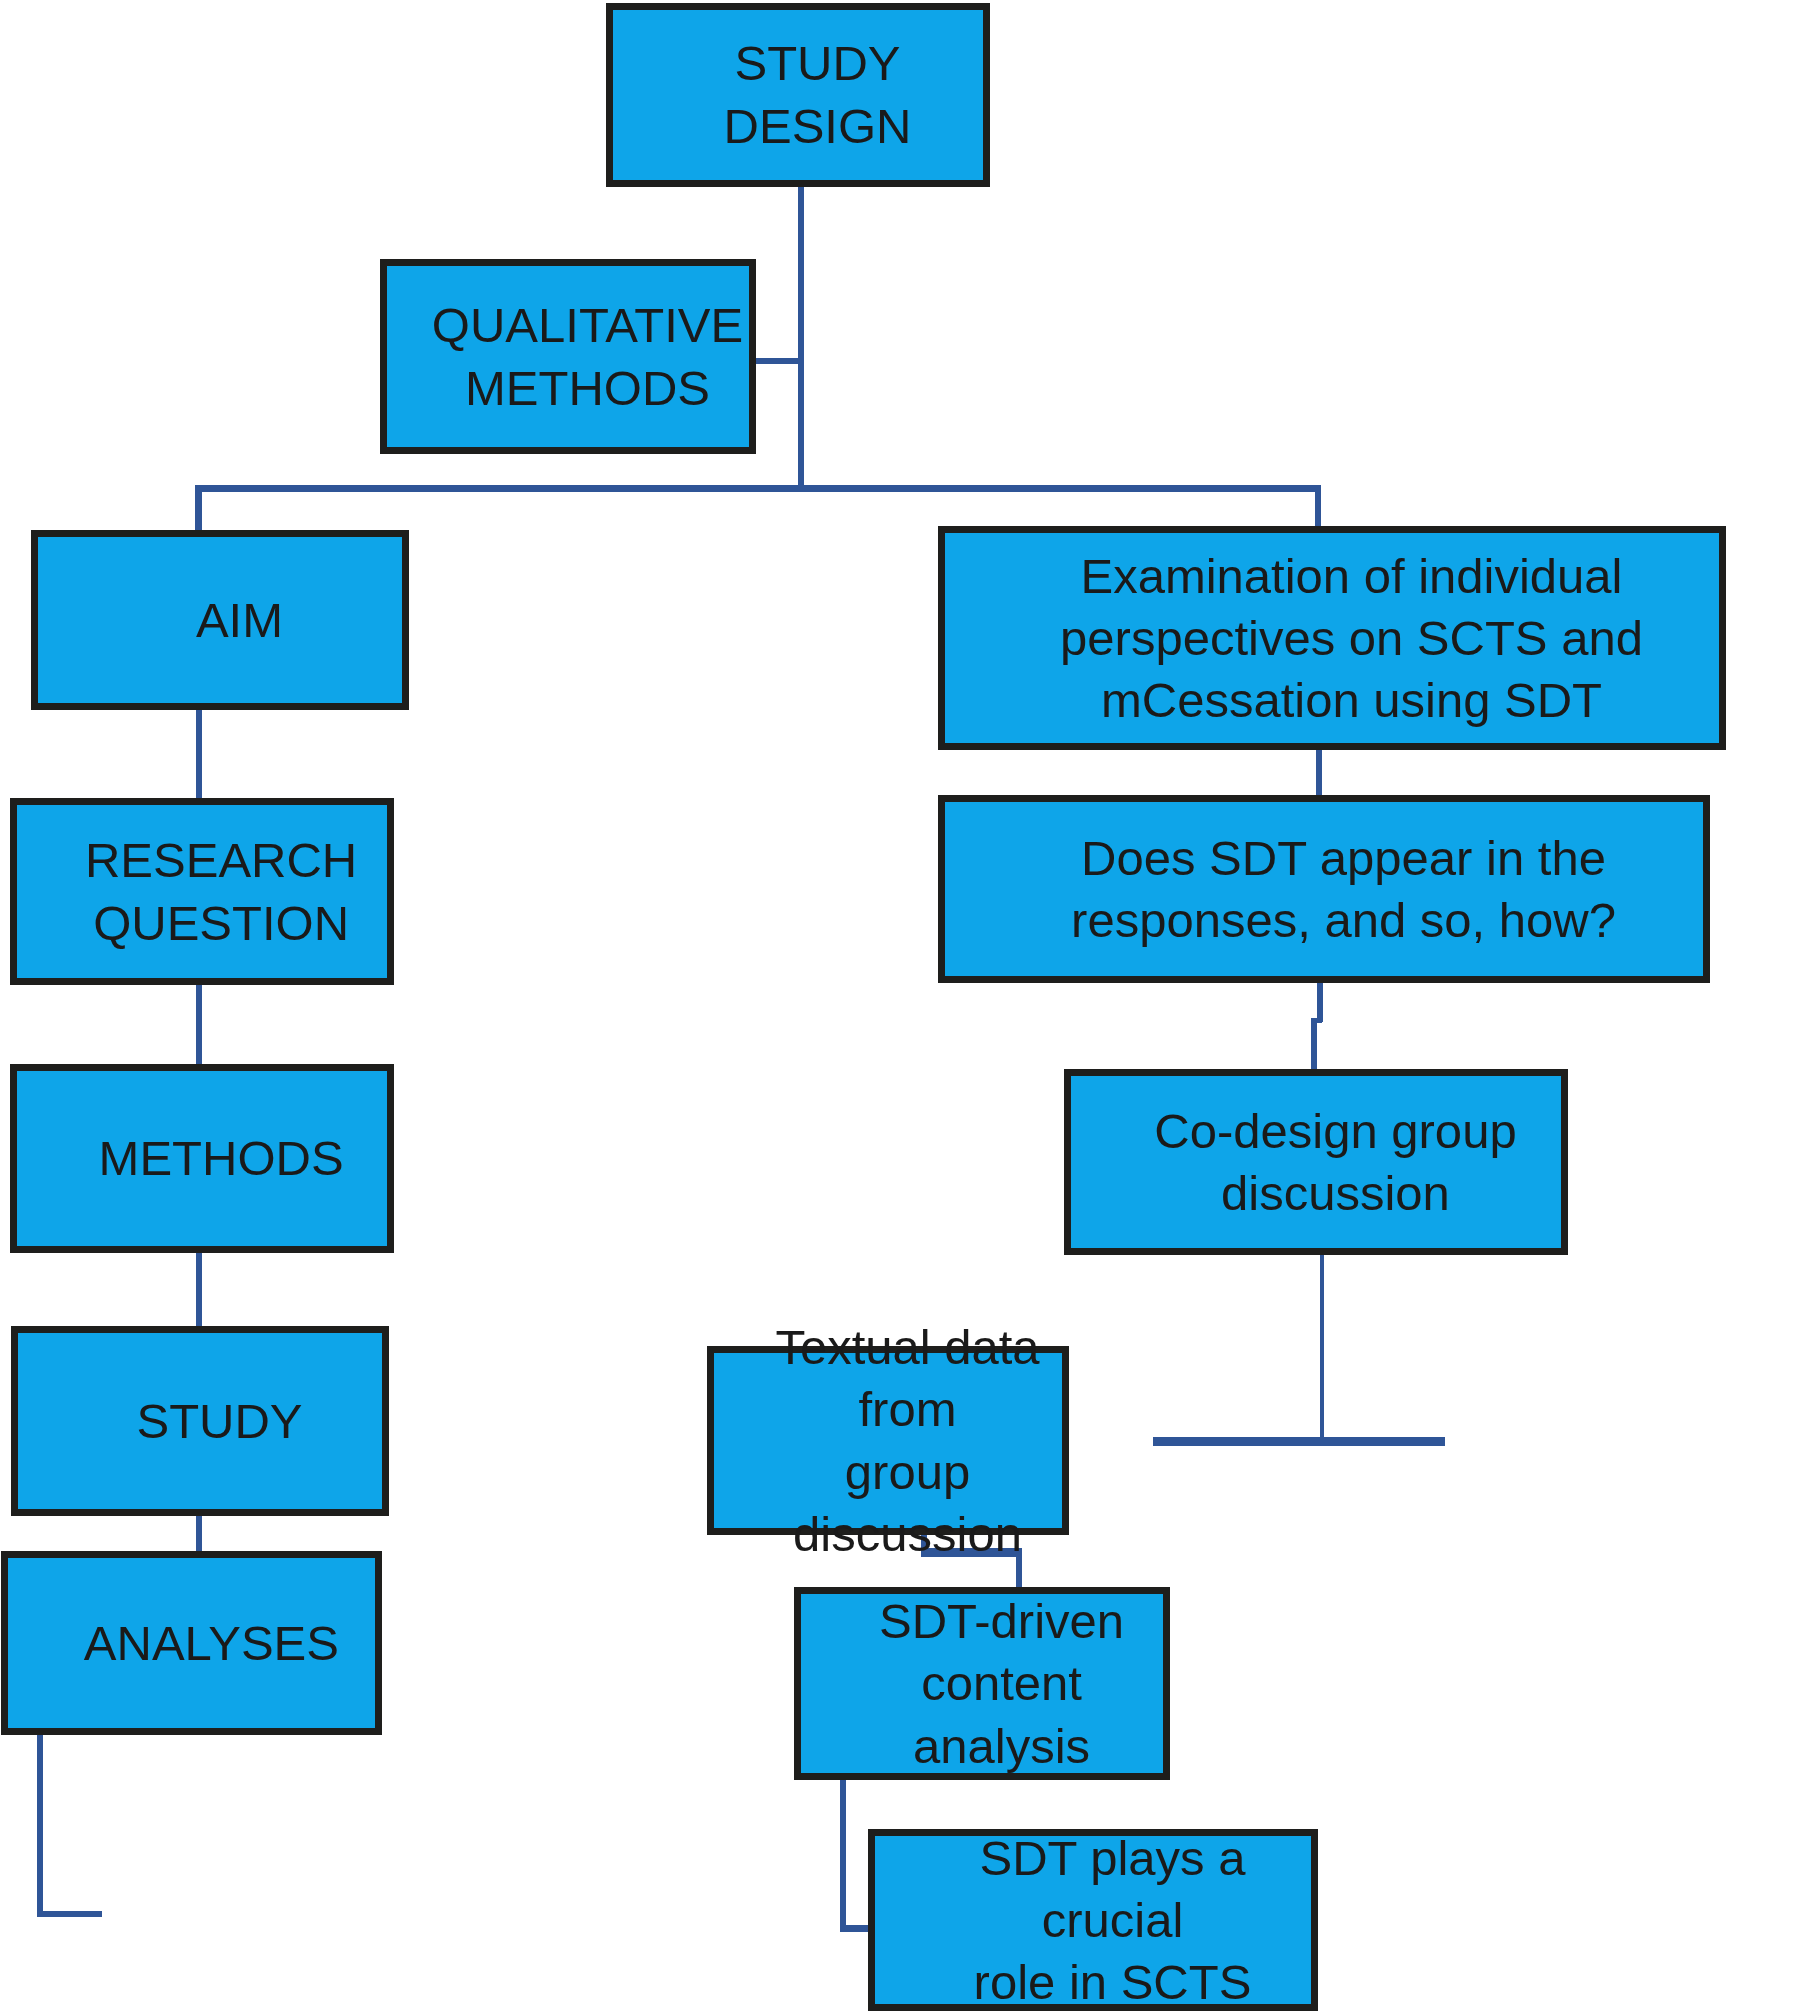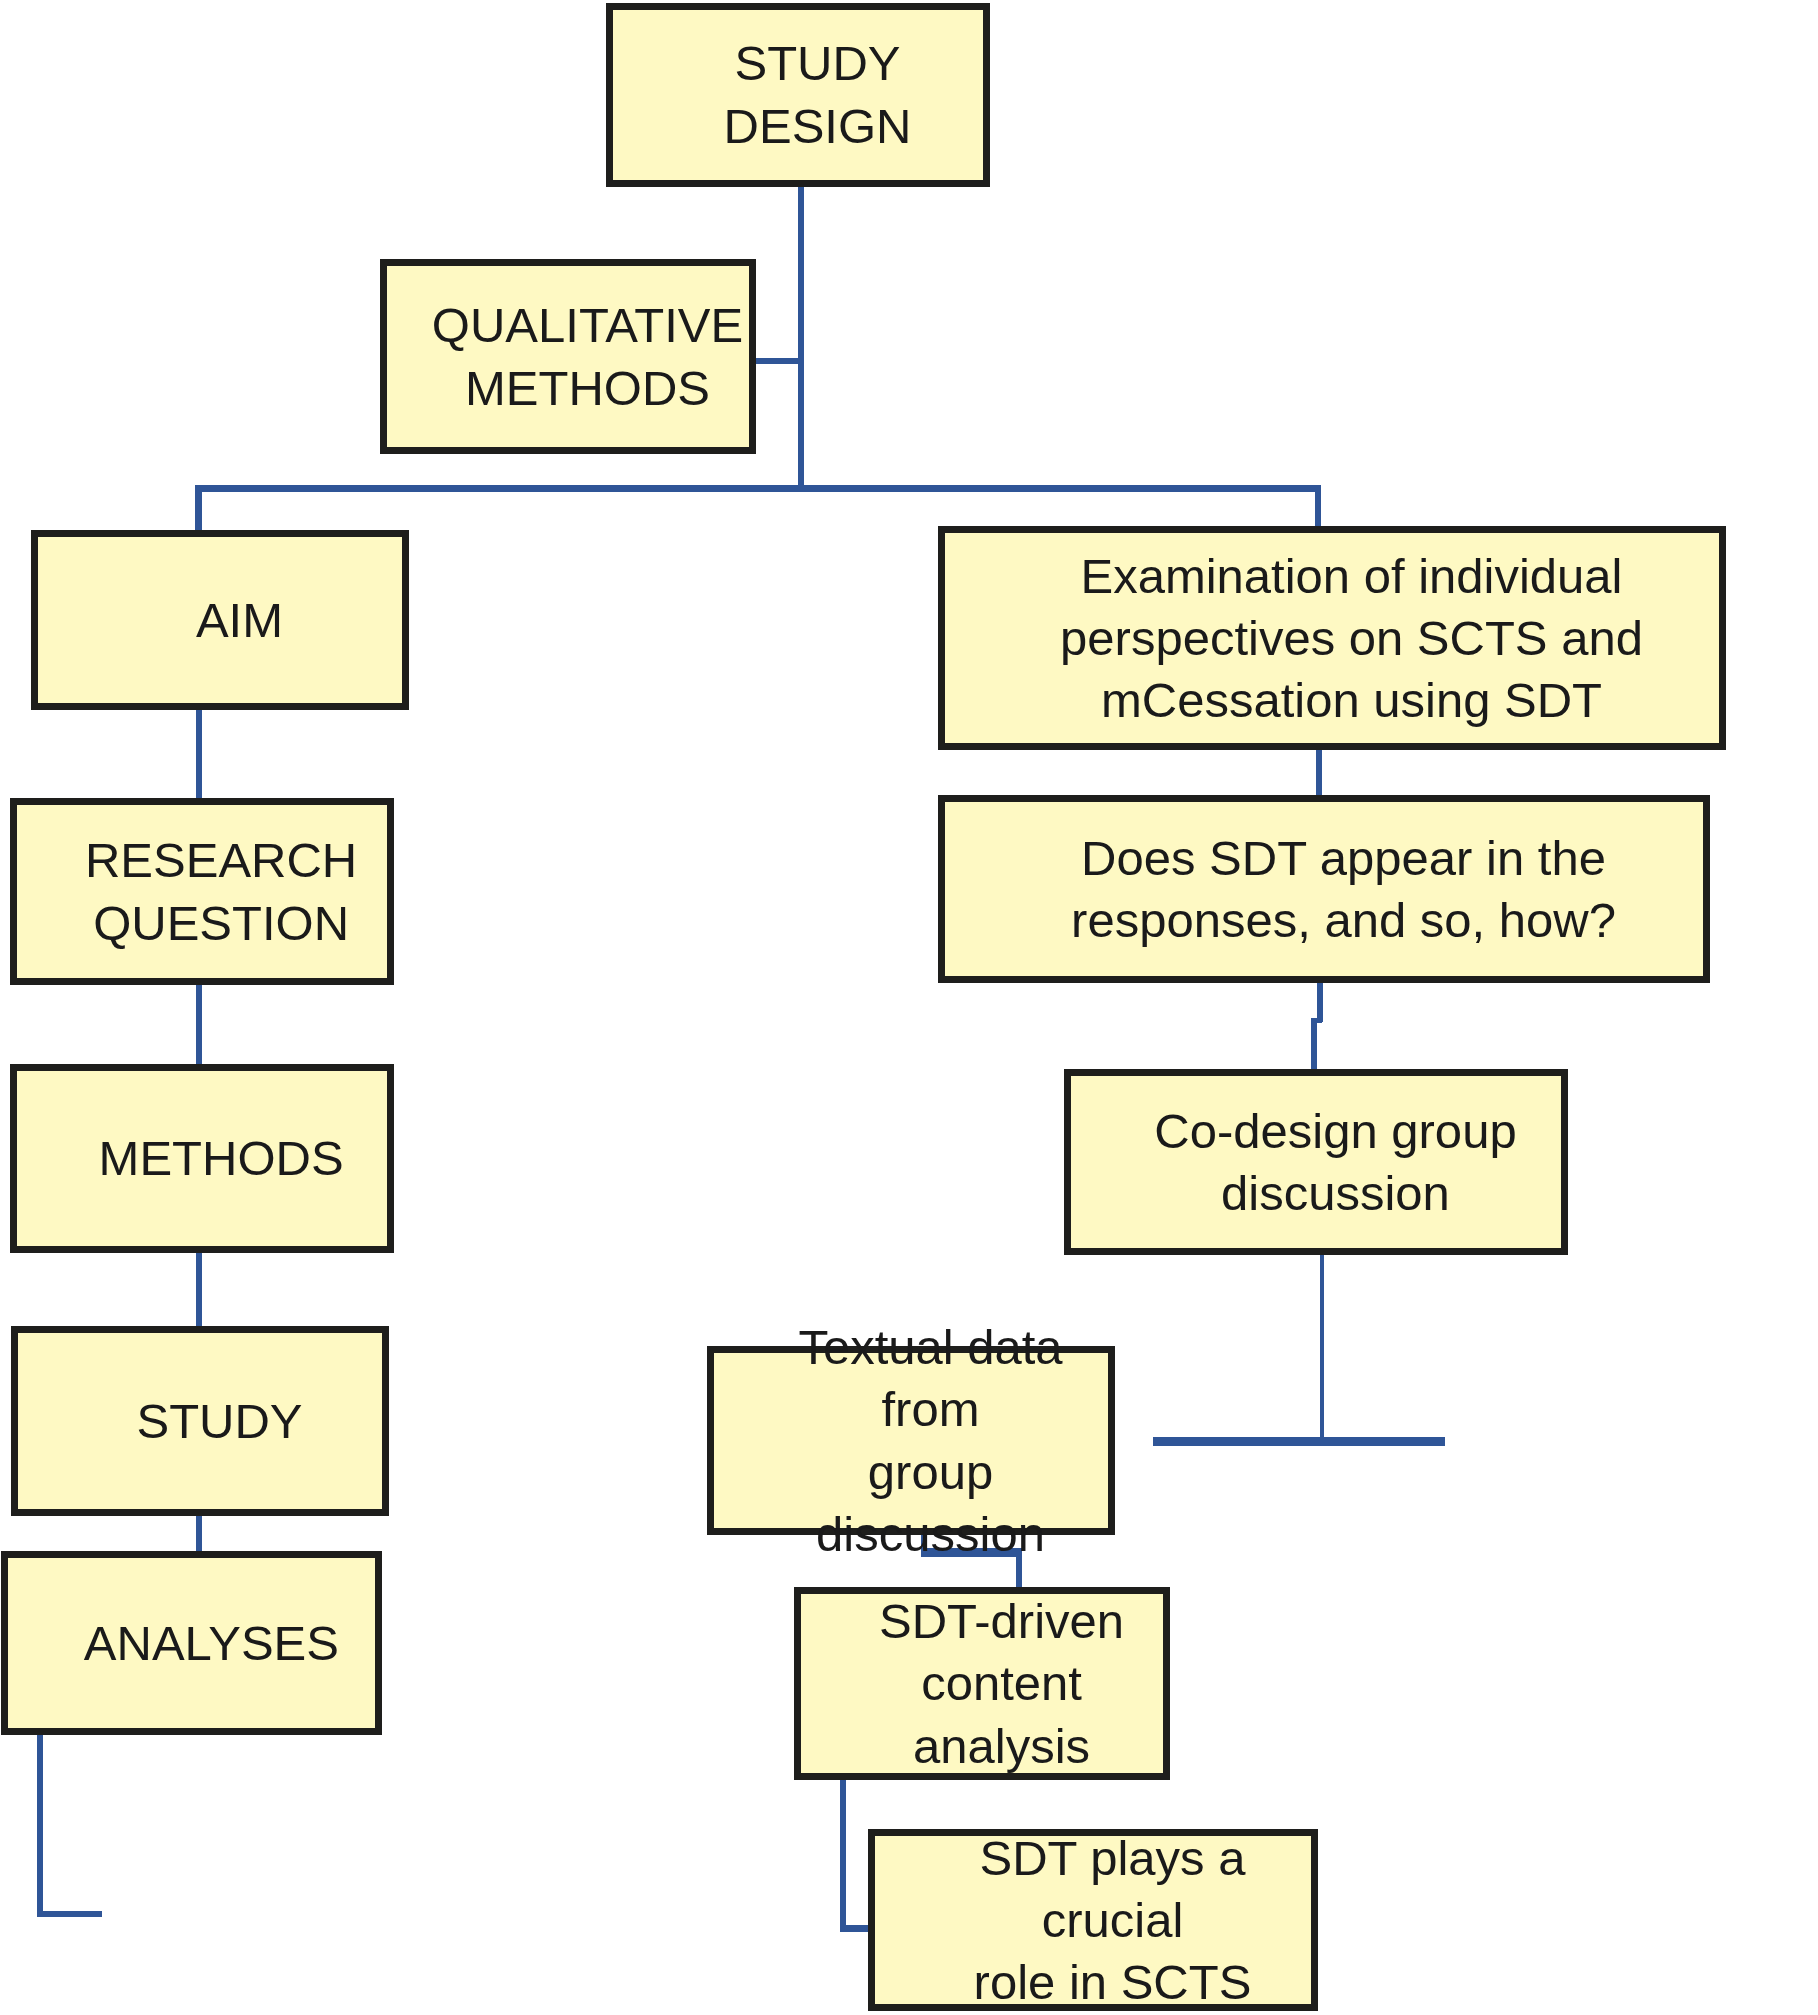--- a/index.html
+++ b/index.html
@@ -11,21 +11,21 @@
     position: relative;
     width: 1818px;
     height: 2015px;
     background: var(--background, #ffffff);
     overflow: hidden;
     font-family: "Liberation Sans", "DejaVu Sans", sans-serif;
   }
   .node {
     position: absolute;
     box-sizing: border-box;
-    background: #fef9c3;
+    background: #0ea5e9;
     border: 7.5px solid var(--box_border, #1e1e1c);
     display: flex;
     align-items: center;
     justify-content: center;
     text-align: center;
     color: var(--text, #1a1a1a);
     font-size: 49px;
     line-height: 1.27;
     white-space: pre-line;
     z-index: 2;
@@ -43,21 +43,21 @@
   #n-qualitative-methods { left: 380px;  top: 259px;  width: 376px;  height: 195px; }
   #n-aim                 { left: 11px;   top: 530px;  width: 378px;  height: 180px; margin-left: 20px; }
   #n-research-question   { left: 9.6px;   top: 798px; width: 384px;  height: 187px; }
   #n-methods             { left: 9.6px;   top: 1064px; width: 384px;  height: 189px; }
   #n-data                { left: 11px;   top: 1326px; width: 378px;  height: 190px; }
   #n-analyses            { left: 1.4px;    top: 1551px; width: 381px;  height: 184px; }
   #n-preliminary         { left: 98px;  top: 1820px; width: 553px;  height: 191px; }
   #n-examination         { left: 938px; top: 526px;  width: 788px; height: 224px; }
   #n-does-sdt            { left: 938px; top: 795px; width: 772px; height: 188px; }
   #n-co-design           { left: 1064px; top: 1069px; width: 504px;  height: 186px; }
-  #n-textual-data        { left: 707px; top: 1346px; width: 408px;  height: 189px; justify-content: flex-end; }
+  #n-textual-data        { left: 707px; top: 1346px; width: 362px;  height: 189px; justify-content: flex-end; }
   #n-excluded            { left: 1445px; top: 1345px; width: 369px;  height: 191px; }
   #n-sdt-driven          { left: 794px; top: 1587px; width: 376px;  height: 193px; }
   #n-sdt-plays           { left: 868px; top: 1829px; width: 450px;  height: 182px; }
 
   
   #e-study-drop       { left: 798px; top: 185px;  width: 6.2px;    height: 307px; }
   #e-qm-link          { left: 753px; top: 358px;  width: 48px;   height: 6.2px; }
   #e-trunk-horizontal { left: 195px;  top: 485px;  width: 1126px; height: 6.9px; }
   #e-left-drop        { left: 195px;  top: 485px;  width: 6.9px;   height: 46px; }
   #e-right-drop       { left: 1315px; top: 485px;  width: 6.2px;    height: 42px; }

